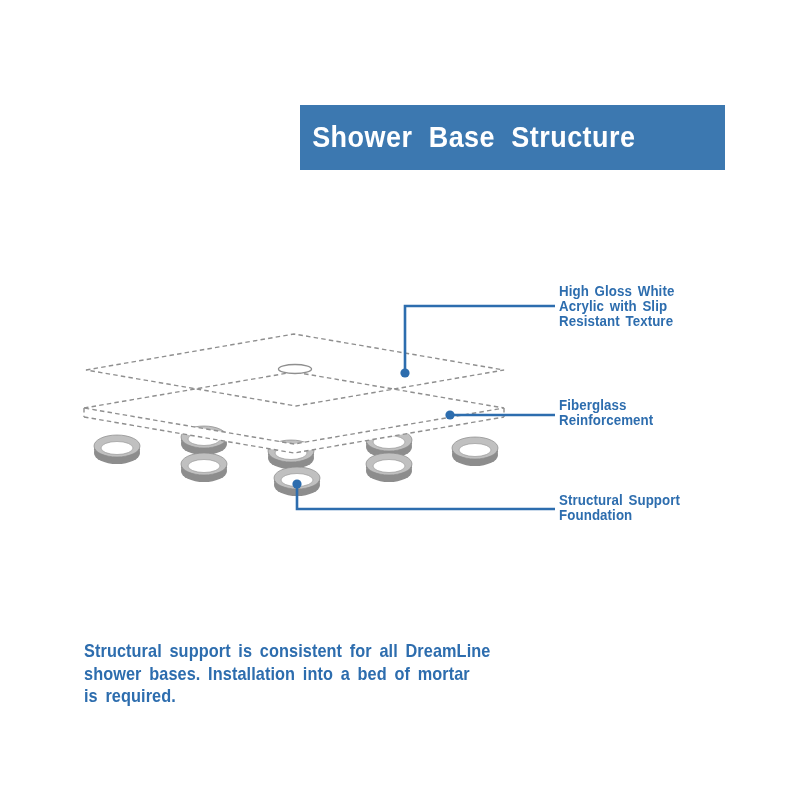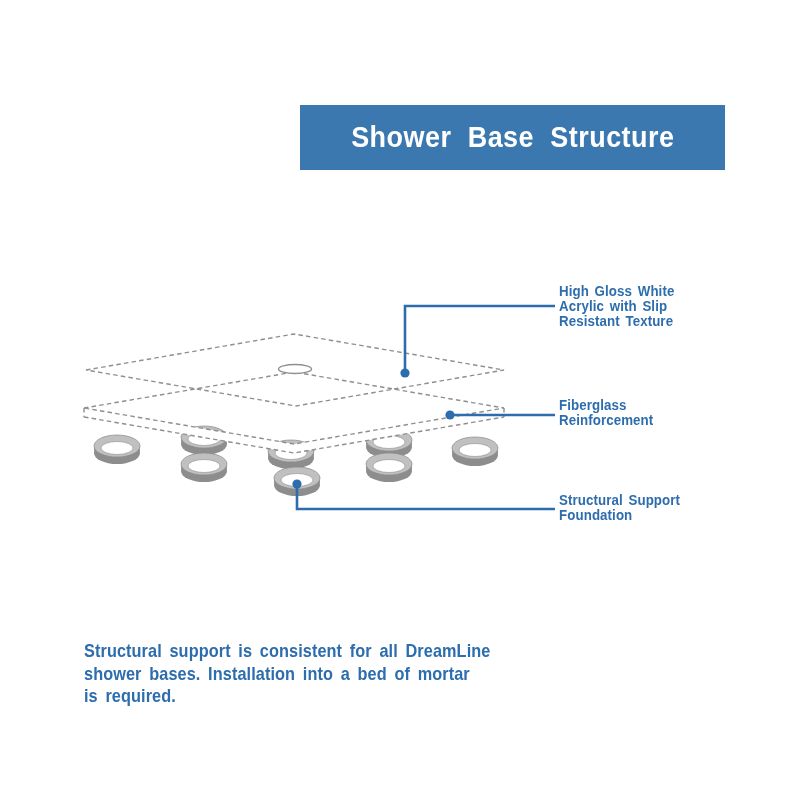--- a/index.html
+++ b/index.html
@@ -2,21 +2,21 @@
 <html><head>
 <meta charset="utf-8">
 <style>
   html,body { margin:0; padding:0; background:#ffffff; }
   .canvas {
     position:relative; width:806px; height:806px; background:#ffffff;
     font-family:"Liberation Sans", sans-serif; overflow:hidden;
   }
   .title-banner {
     position:absolute; left:300px; top:105px; width:425px; height:65px;
-    display:flex; align-items:center; justify-content:center;
+    display:flex; align-items:center; justify-content:flex-start;
   }
   .title-banner .title-text {
     font-weight:bold; font-size:29px; letter-spacing:.5px; word-spacing:9px;
     transform:scaleX(.93); white-space:nowrap;
   }
   .diagram-svg { position:absolute; left:0; top:0; }
   .callout-label {
     position:absolute; left:559px; font-weight:bold; font-size:14px;
     line-height:15px; letter-spacing:.1px; word-spacing:2px;
     transform:scaleX(.95); transform-origin:left top;

